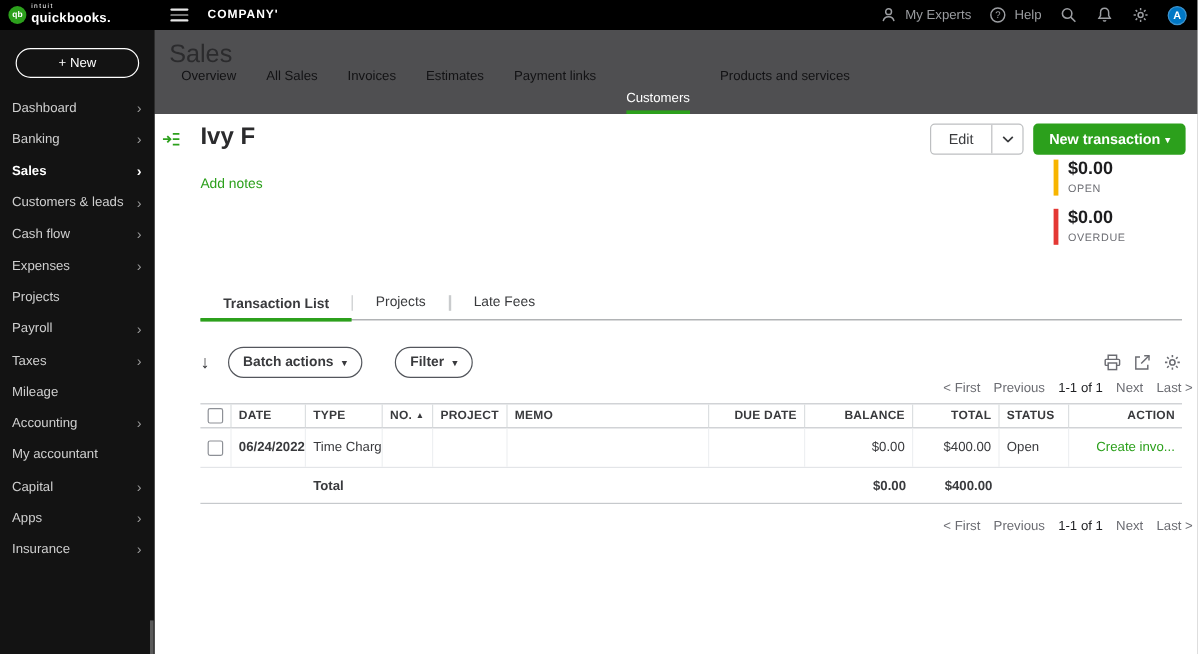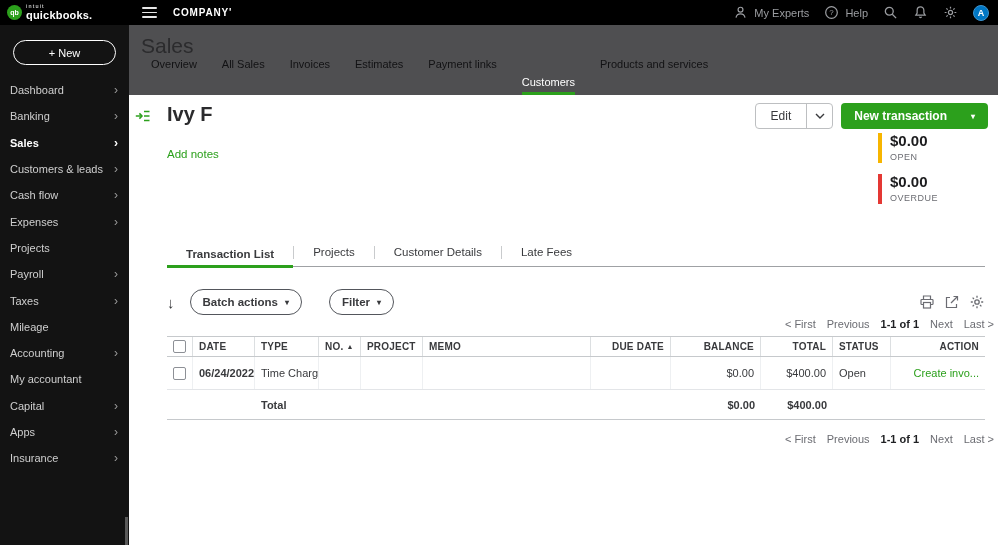--- a/index.html
+++ b/index.html
@@ -52,21 +52,21 @@
 
   .customer-header { position:absolute; left:38px; right:10px; top:8px; display:flex;
     justify-content:space-between; align-items:flex-start; }
   .customer-name { font-size:20px; font-weight:bold; color:#2b2b2d; }
   .header-actions { display:flex; gap:8px; align-items:center; }
   .edit-btn { display:flex; height:26px; background:#fff; border:1px solid #bdbfc1; border-radius:4px;
     overflow:hidden; cursor:pointer; }
   .edit-label { padding:0 15px; font-size:12px; color:#393a3d; line-height:24px; }
   .edit-caret { width:26px; border-left:1px solid #bdbfc1; display:flex; align-items:center; justify-content:center; }
   .new-txn-btn { height:26px; background:#2ca01c; border:none; border-radius:4px; color:#fff;
-    font-size:12px; font-weight:bold; padding:0 13px; display:flex; align-items:center; gap:24px;
+    font-size:12px; font-weight:bold; padding:0 13px; display:flex; align-items:center; gap:4px;
     cursor:pointer; font-family:"Liberation Sans", sans-serif; }
   .new-txn-btn .caret { font-size:8px; }
 
   .add-notes { position:absolute; left:38px; top:53px; font-size:11.5px; color:#2ca01c;
     text-decoration:none; cursor:pointer; }
 
   .summary { position:absolute; right:60px; top:38px; display:flex; flex-direction:column; gap:11px; }
   .sum-item { display:flex; gap:8px; }
   .sum-bar { width:4px; height:30px; }
   .bar-open { background:#f7b500; }
@@ -87,21 +87,21 @@
     cursor:pointer; font-family:"Liberation Sans", sans-serif; }
   .pill .caret { font-size:8px; }
   .pill.batch { margin-right:27px; }
   .toolbar-icons { margin-left:auto; display:flex; align-items:center; gap:9px; }
   .tool-icon { width:16px; height:16px; color:#6b6c72; cursor:pointer; display:block; }
 
   .pagination { position:absolute; right:4px; display:flex; gap:11px; font-size:11px; color:#6b6c72; }
   .pagination.top { top:223px; }
   .pagination.bottom { top:338px; }
   .pg-link { cursor:pointer; }
-  .pg-count { color:#1f2023; font-weight:bold; }
+  .pg-count { color:#1f2023; font-weight:normal; }
 
   
   .table { position:absolute; left:38px; right:13px; top:241px; font-size:11px; color:#393a3d; }
   .t-row { display:grid; grid-template-columns:26px 62px 64px 42px 62px 1fr 80px 90px 72px 58px 94px;
     align-items:center; }
   .t-head { height:21px; border-top:1px solid #c6c9cc; border-bottom:1px solid #c6c9cc;
     font-size:10px; font-weight:bold; letter-spacing:.2px; background:#fff; }
   .t-head .cell { border-right:1px solid #dcdfe1; height:100%; display:flex; align-items:center; }
   .t-head .cell:last-child { border-right:none; }
   .t-body { height:33px; border-bottom:1px solid #e3e5e8; }
@@ -295,21 +295,20 @@
           <div class="sum-lbl">OVERDUE</div>
         </div>
       </div>
     </div>
 
     <div class="detail-tabs">
       <div class="detail-tab active">Transaction List</div>
       <div class="dt-sep"></div>
       <div class="detail-tab">Projects</div>
       <div class="dt-sep"></div>
-      <div class="detail-tab">Customer Details</div>
       <div class="dt-sep"></div>
       <div class="detail-tab">Late Fees</div>
     </div>
 
     <div class="toolbar">
       <span class="dl-arrow">↓</span>
       <button class="pill batch">
         <span>Batch actions</span>
         <span class="caret">▾</span>
       </button>

